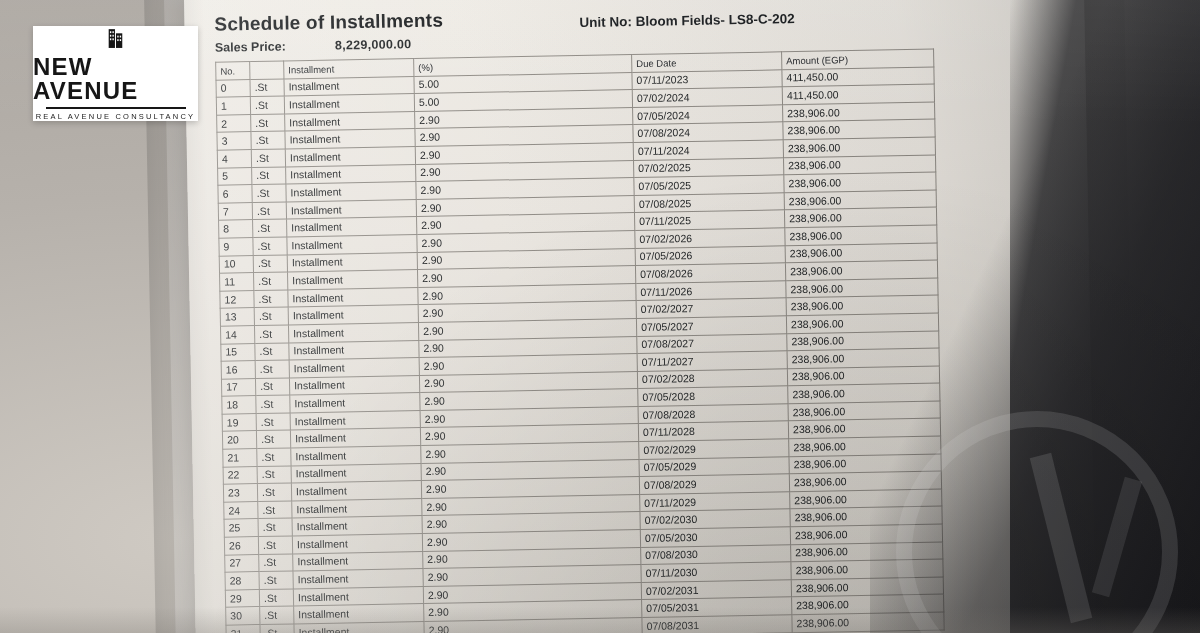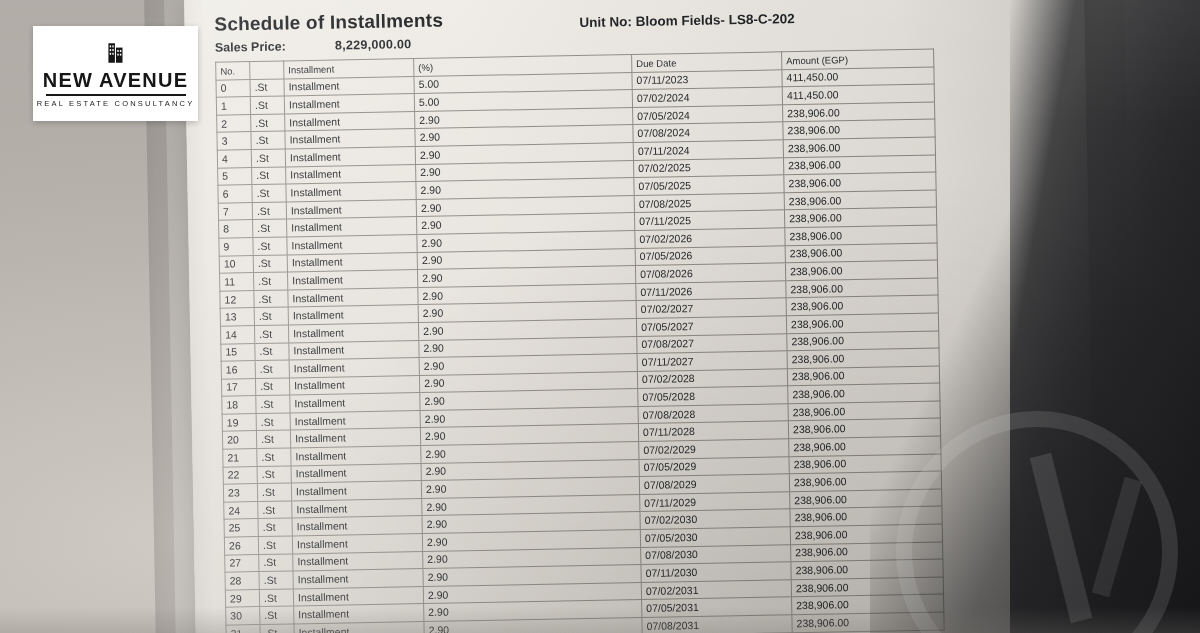--- a/index.html
+++ b/index.html
@@ -107,21 +107,21 @@
     flex-direction: column;
     align-items: center;
     justify-content: center;
   }
   .logo-mark {
     width: 26px;
     height: 26px;
     margin-bottom: 2px;
   }
   .logo-title {
-    font-size: 20px;
+    font-size: 24px;
     font-weight: bold;
     letter-spacing: 1.2px;
     color: #161616;
     line-height: 1;
     margin-top: 2px;
   }
   .logo-rule {
     width: 140px;
     height: 2px;
     background: #161616;
@@ -555,16 +555,16 @@
       <rect x="8.6" y="8.4" width="1.3" height="1.8" fill="#ffffff"></rect>
       <rect x="6.2" y="11.8" width="1.3" height="1.8" fill="#ffffff"></rect>
       <rect x="8.6" y="11.8" width="1.3" height="1.8" fill="#ffffff"></rect>
       <rect x="13.2" y="9.2" width="1.3" height="1.8" fill="#ffffff"></rect>
       <rect x="15.6" y="9.2" width="1.3" height="1.8" fill="#ffffff"></rect>
       <rect x="13.2" y="12.6" width="1.3" height="1.8" fill="#ffffff"></rect>
       <rect x="15.6" y="12.6" width="1.3" height="1.8" fill="#ffffff"></rect>
     </svg>
     <div class="logo-title">NEW AVENUE</div>
     <div class="logo-rule"></div>
-    <div class="logo-sub">REAL ESTATE CONSULTANCY</div>
+    <div class="logo-sub">REAL AVENUE CONSULTANCY</div>
   </div>
 
 </div>
 
 </body></html>

